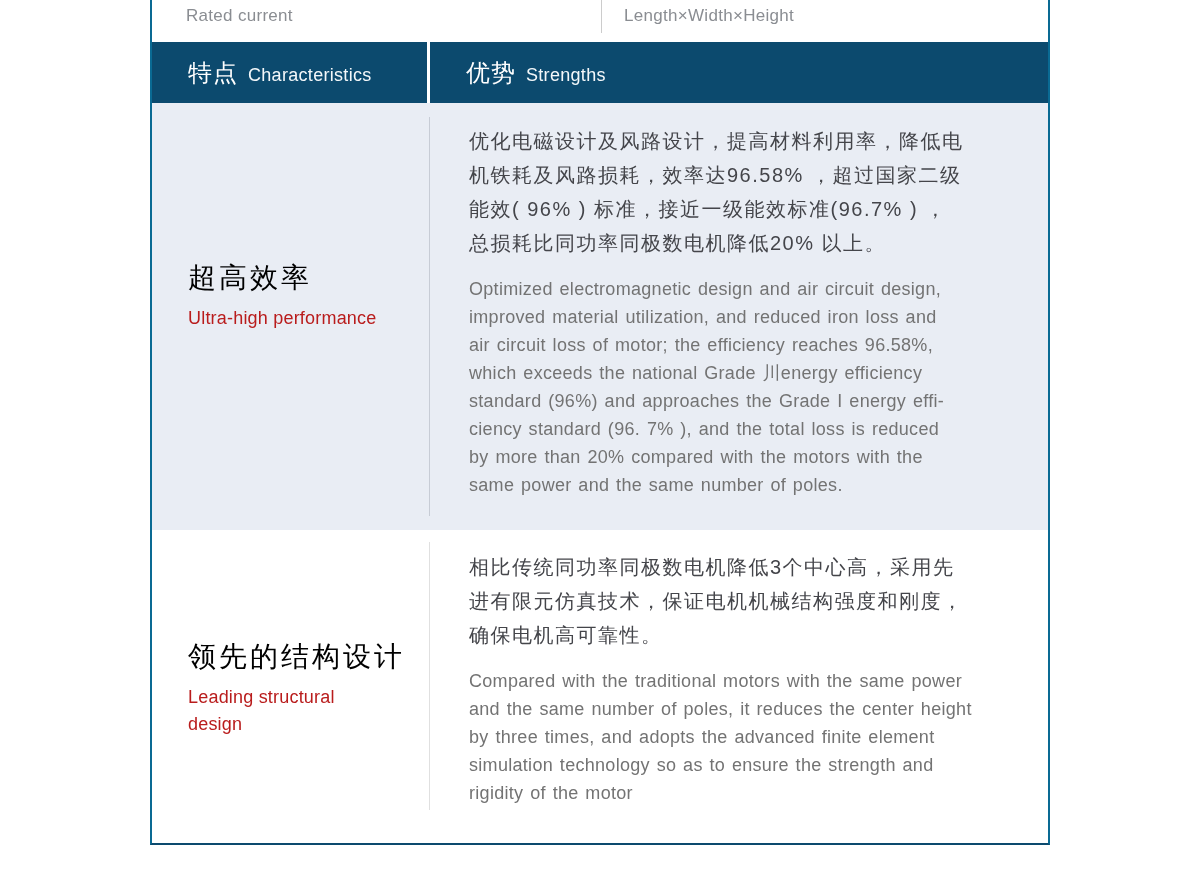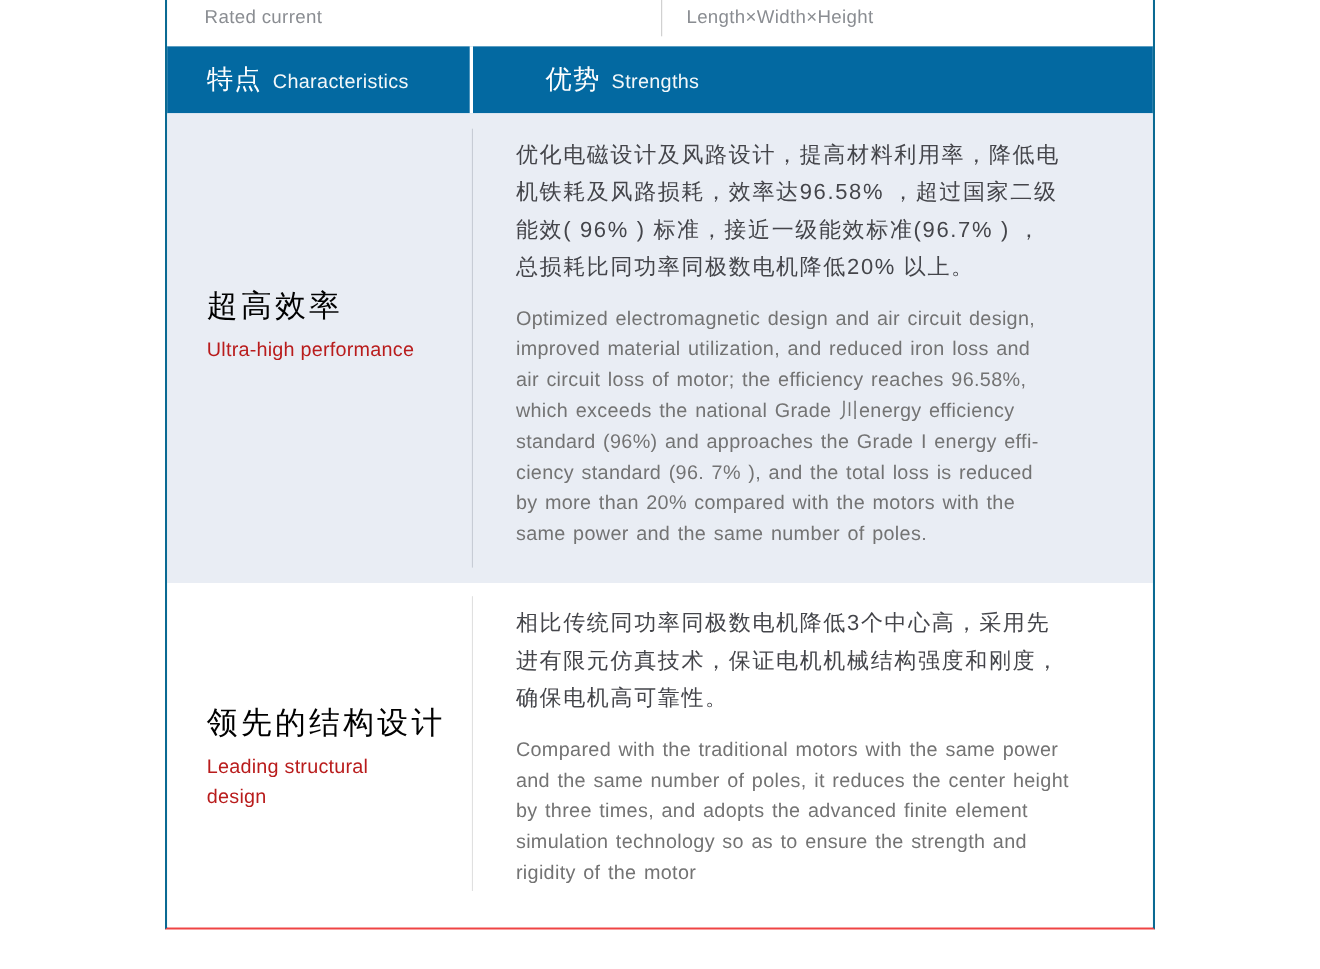--- a/index.html
+++ b/index.html
@@ -3,30 +3,30 @@
 <meta charset="utf-8">
 <style>
   html,body{margin:0;padding:0;background:#ffffff;}
   .canvas{
     position:relative;width:1200px;height:881px;background:#ffffff;overflow:hidden;
     font-family:"Liberation Sans","DejaVu Sans",sans-serif;
   }
   .table{
     position:absolute;left:150px;top:0;width:900px;height:845px;
     box-sizing:border-box;
-    border-left:2px solid #0a6a93;border-right:2px solid #0a6a93;border-bottom:2px solid #ef4444;
+    border-left:2px solid #0a6a93;border-right:2px solid #0a6a93;border-bottom:2px solid #0c4a6e;
   }
   
   .spec-row{position:relative;height:42px;background:#ffffff;}
   .spec-label{position:absolute;top:4px;font-size:17px;line-height:24px;color:#8a8d92;letter-spacing:0.3px;}
   .spec-label.left{left:34px;}
   .spec-label.right{left:472px;}
   .spec-divider{position:absolute;left:449px;top:0;width:1px;height:33px;background:#cccccc;}
   
-  .header-row{display:flex;height:61px;background:#0369a1;gap:30px;}
+  .header-row{display:flex;height:61px;background:#0c4a6e;}
   .header-cell{line-height:61px;padding-left:36px;box-sizing:border-box;white-space:nowrap;}
   .header-cell.left{width:278px;border-right:3px solid #ffffff;}
   .h-cn{font-size:24px;color:#ffffff;letter-spacing:1px;}
   .h-en{font-size:18px;color:#f4f8fa;margin-left:10px;letter-spacing:0.3px;}
   
   .row{position:relative;}
   .row-1{height:427px;background:#e9edf4;}
   .row-2{height:313px;background:#ffffff;}
   .col-divider{position:absolute;left:277px;width:1px;}
   .row-1 .col-divider{top:14px;bottom:14px;background:#c7ccd5;}

